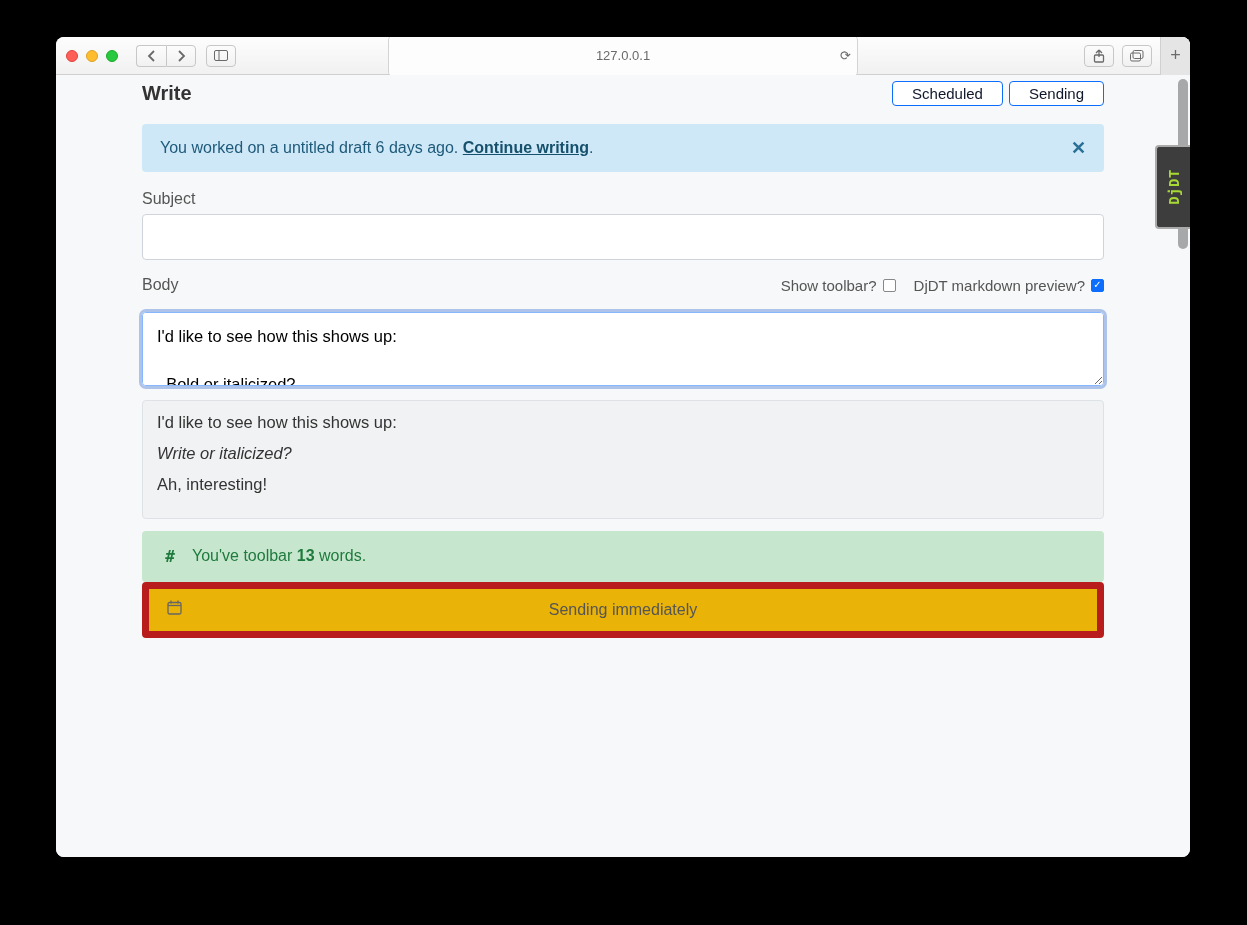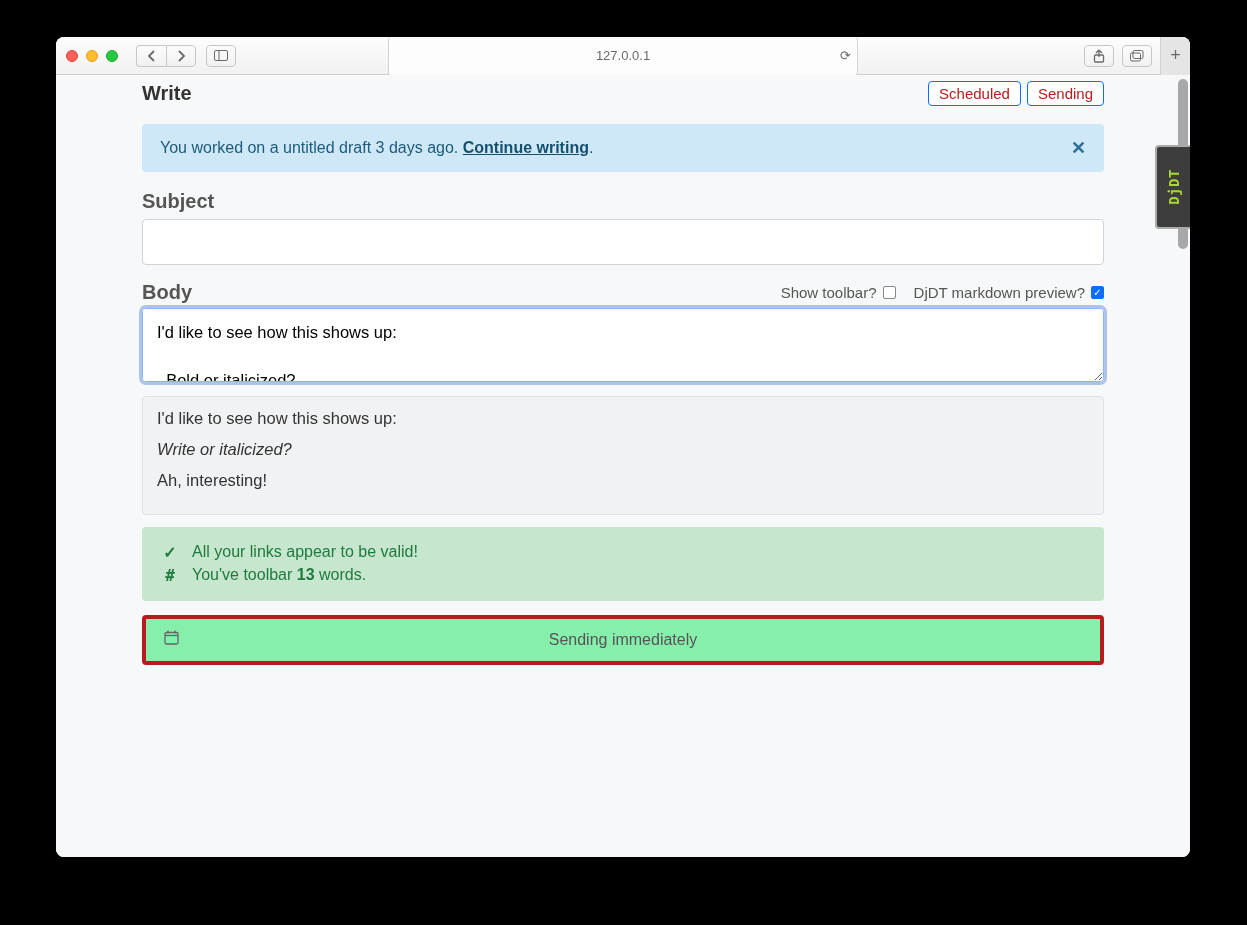--- a/index.html
+++ b/index.html
@@ -113,53 +113,53 @@
     }
     .page-title {
       font-size: 20px;
       font-weight: 600;
       color: #333;
     }
     .header-buttons { margin-left:auto; display:flex; gap:6px; }
     .btn-outline {
       background: #fff;
       border: 1px solid #0d6efd;
-      color: #b91c1c;
+      color: #0f172a;
       border-radius: 4px;
-      padding: 3px 10px;
+      padding: 3px 19px;
       font-size: 15px;
       cursor: pointer;
     }
     .alert-info {
       background: #cfe8f7;
       color: #1e5a7a;
       border-radius: 4px;
       padding: 13px 18px;
       font-size: 16px;
       display: flex;
       align-items: center;
       margin-bottom: 18px;
     }
     .alert-info a { color: #15506c; text-decoration: underline; font-weight:600; }
     .alert-close { margin-left:auto; color:#2a7096; font-size:18px; cursor:pointer; font-weight:bold; }
-    .label { color:#555; font-size:20px; margin-bottom:6px; display:block;font-weight:bold; }
+    .label { color:#555; font-size:16px; margin-bottom:6px; display:block; }
     .subject-input {
       width: 100%;
       height: 46px;
       background:#fff;
       border:1px solid #ced4da;
       border-radius:4px;
       padding: 8px 12px;
       font-size: 16px;
       margin-bottom: 16px;
     }
     .body-row {
       display:flex;
       align-items:center;
-      margin-bottom:4px;
+      margin-bottom:18px;
     }
     .toggles { margin-left:auto; display:flex; gap:18px; color:#555; font-size:15px; }
     .toggle-item { display:flex; align-items:center; gap:6px; }
     .chk { width:13px; height:13px; border:1px solid #888; border-radius:2px; display:inline-flex; align-items:center; justify-content:center; background:#fff; cursor:pointer; }
     .chk.checked { background:#0d6efd; border-color:#0d6efd; }
     .chk.checked::after { content:"✓"; color:#fff; font-size:10px; line-height:1; }
     .editor-row { display:flex; gap:14px;flex-direction:column; }
     .editor-ta {
       flex:1;
       height: 400px;
@@ -193,25 +193,24 @@
       border-radius:4px;
       padding:12px 20px;
       margin-top:12px;
       font-size:16px;
     }
     .alert-success .line { display:flex; align-items:center; gap:14px; margin: 4px 0; }
     .alert-success .ico { width:16px; display:inline-flex; justify-content:center; }
     .icon-check::before { content:"✓"; font-weight:bold; }
     .icon-hash::before { content:"#"; font-weight:bold; font-family: monospace; }
     .schedule-box {
-      background:#86efac;
-      border:4px solid #b91c1c;
+      background:#eab308;
+      border:7px solid #b91c1c;
       border-radius:4px;
       padding: 12px 18px;
-      margin-top:14px;
       display:flex;
       align-items:center;
       justify-content:center;
       position:relative;
       color:#555;
       font-size:16px;
     }
     .schedule-box .cal-ico {
       position:absolute;
       left:18px;
@@ -304,21 +303,21 @@
       <div class="header-row">
         <div class="page-title">Write</div>
         <div class="header-buttons">
           <button class="btn-outline">Scheduled</button>
           <button class="btn-outline">Sending</button>
         </div>
       </div>
 
       <div class="alert-info">
         <span>
-          <span>You worked on a untitled draft 3 days ago. </span><a href="#">Continue writing</a><span>.</span>
+          <span>You worked on a untitled draft 6 days ago. </span><a href="#">Continue writing</a><span>.</span>
         </span>
         <span class="alert-close">✕</span>
       </div>
 
       <label class="label">Subject</label>
       <input class="subject-input" type="text" value="" style="">
 
       <div class="body-row">
         <span class="label" style="margin-bottom:0">Body</span>
         <div class="toggles">
@@ -341,24 +340,20 @@
 Ah, interesting!</textarea>
         <div class="preview-pane">
           <p>I'd like to see how this shows up:</p>
           <p><em>Write or italicized?</em></p>
           <p>Ah, interesting!</p>
         </div>
       </div>
 
       <div class="alert-success">
         <div class="line">
-          <span class="ico icon-check"></span>
-          <span>All your links appear to be valid!</span>
-        </div>
-        <div class="line">
           <span class="ico icon-hash"></span>
           <span>
             <span>You've toolbar </span><b>13</b><span> words.</span>
           </span>
         </div>
       </div>
 
       <div class="schedule-box">
         <span class="cal-ico">
           <svg width="15" height="15" viewBox="0 0 15 15">

